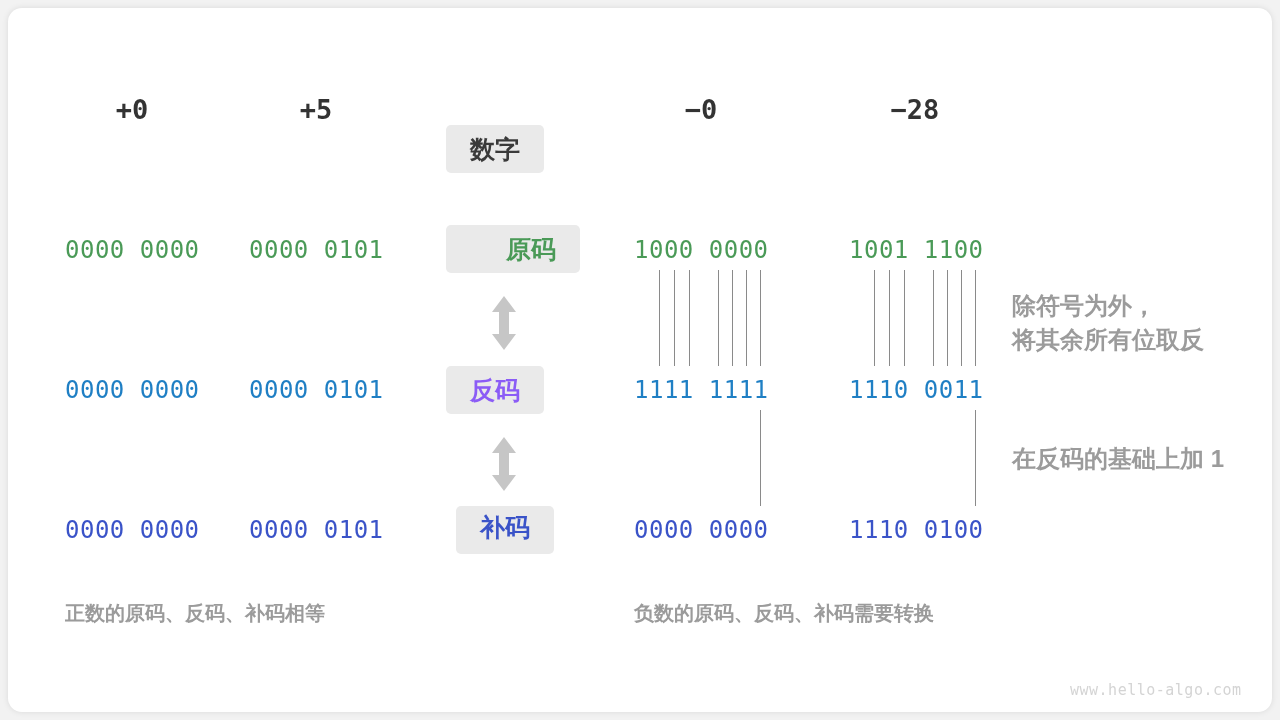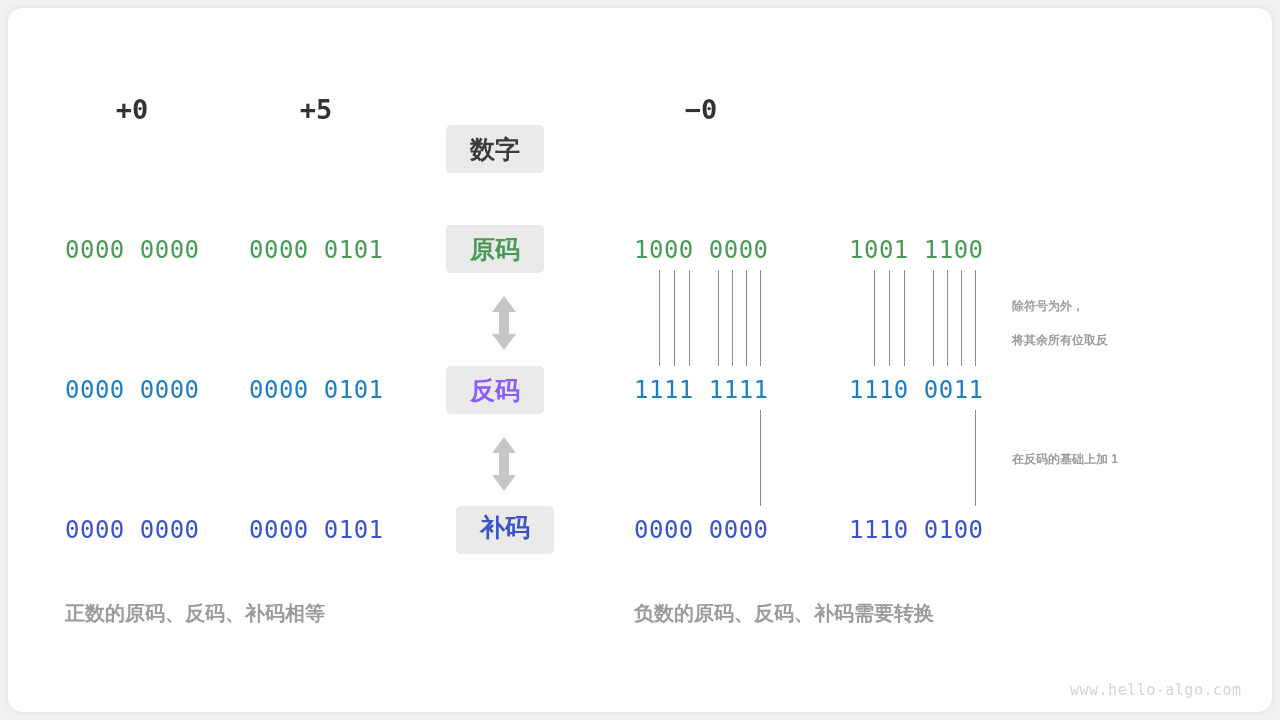--- a/index.html
+++ b/index.html
@@ -70,21 +70,21 @@
     letter-spacing: 0.5px;
     white-space: pre;
   }
   .c-green  { color: #4a9a57; }
   .c-blue   { color: #1f7fc4; }
   .c-indigo { color: #3a53c8; }
 
   
   .note {
     color: #9b9b9b;
-    font-size: 12px;
+    font-size: 24px;
     font-weight: bold;
     line-height: 34px;
     white-space: pre-line;
   }
   .caption {
     color: #9b9b9b;
     font-size: 20px;
     font-weight: bold;
     white-space: pre;
   }
@@ -121,26 +121,27 @@
   <div id="card">
 
     <div class="cell center hdr" style="left:44px; top:86px; width:160px;">+0</div>
 
     <div class="cell center hdr" style="left:228px; top:86px; width:160px;">+5</div>
 
     <div class="badge badge-dark" style="left:438px; top:72px;">数字</div>
 
     <div class="cell center hdr" style="left:613px; top:86px; width:160px;">−0</div>
 
+    <div class="cell center hdr" style="left:827px; top:86px; width:160px;">−28</div>
 
     <div class="cell bits c-green" style="left:57px; top:228px;">0000 0000</div>
 
     <div class="cell bits c-green" style="left:241px; top:228px;">0000 0101</div>
 
-    <div class="badge badge-green" style="left:438px; top:217px;">原码</div>
+    <div class="badge badge-green" style="left:438px; top:217px;padding-left:36px;">原码</div>
 
     <div class="cell bits c-green" style="left:626px; top:228px;">1000 0000</div>
 
     <div class="cell bits c-green" style="left:841px; top:228px;">1001 1100</div>
 
     <div class="cell bits c-blue" style="left:57px; top:368px;">0000 0000</div>
 
     <div class="cell bits c-blue" style="left:241px; top:368px;">0000 0101</div>
 
     <div class="badge badge-blue" style="left:438px; top:358px;">反码</div>

